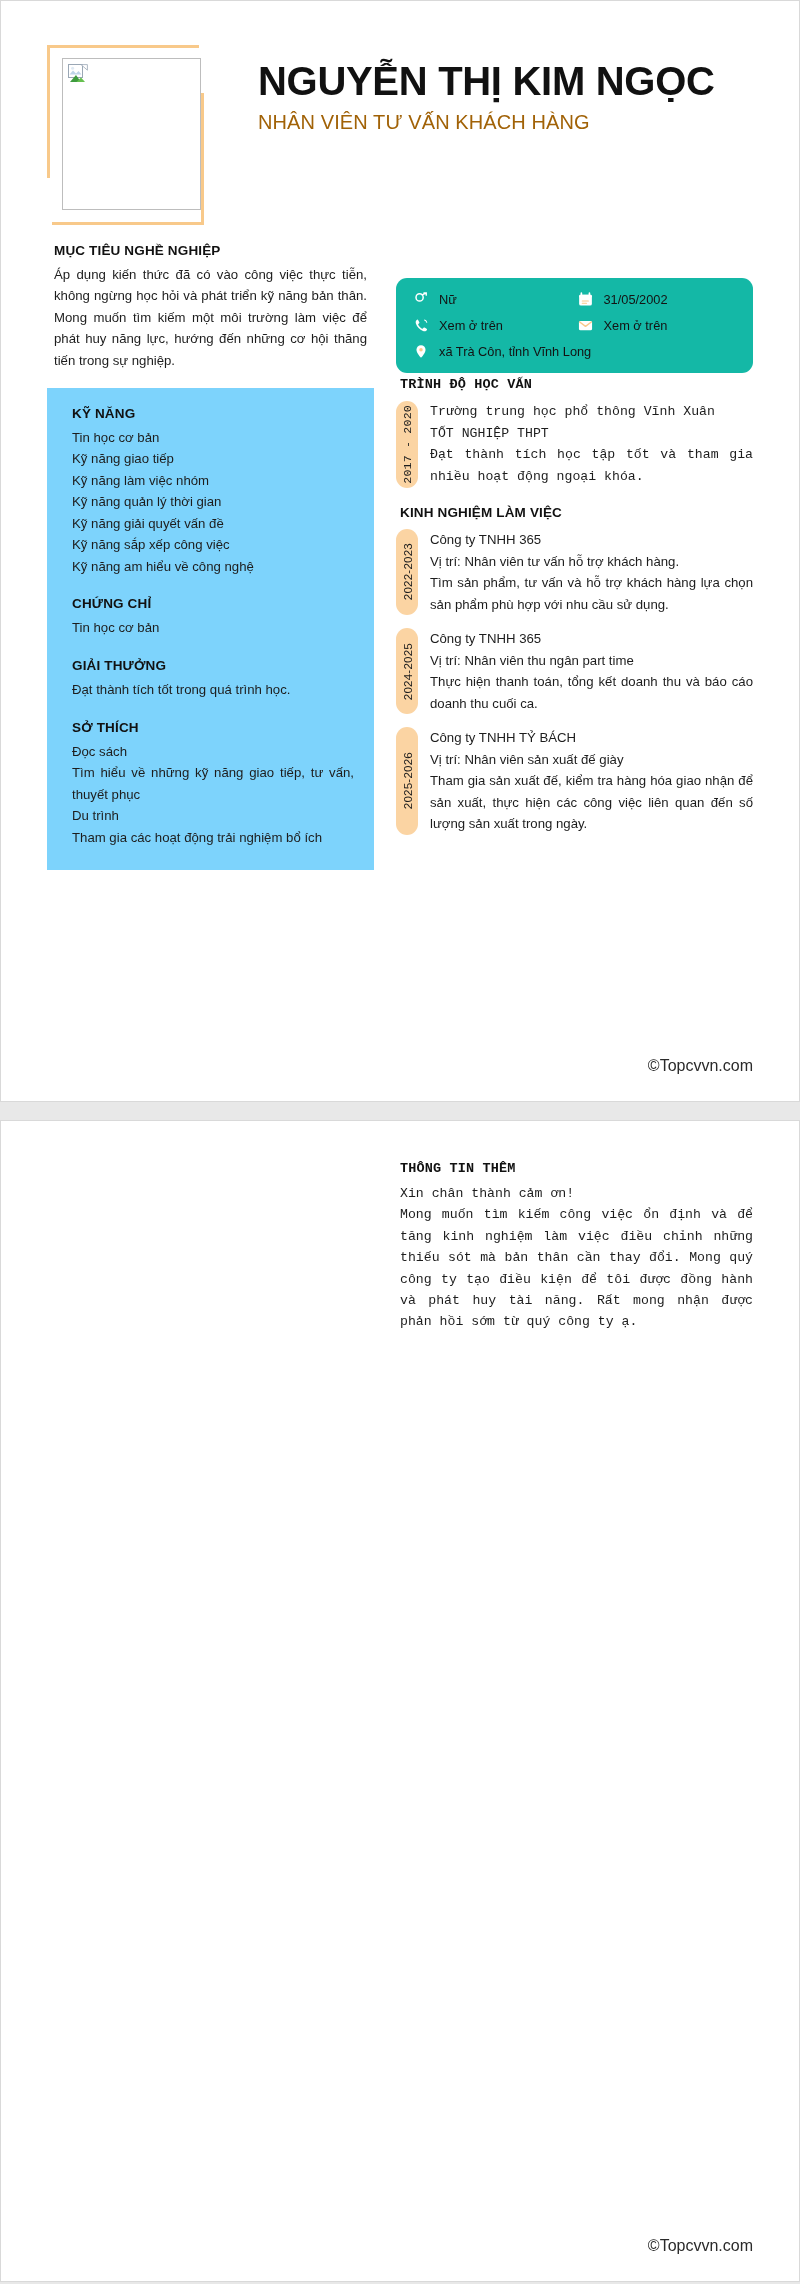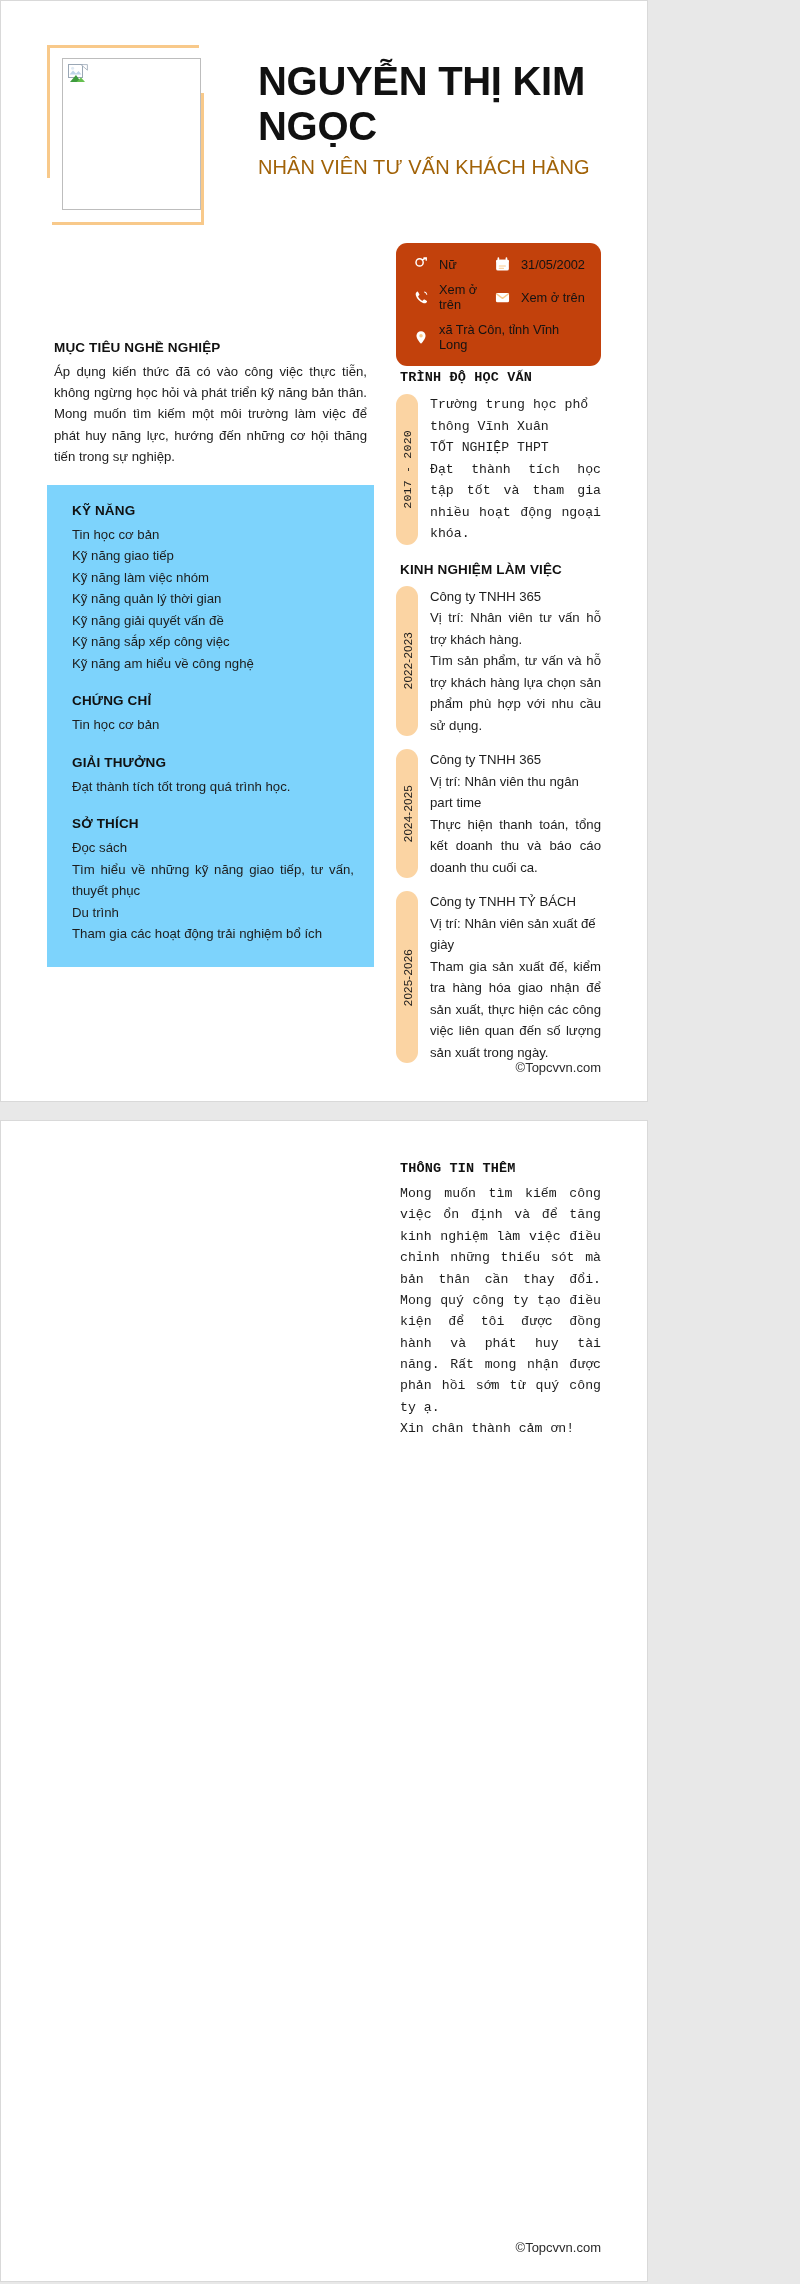--- a/index.html
+++ b/index.html
@@ -11,21 +11,21 @@
   }
   body {
     width: 800px;
     margin: 0 auto;
     padding: 0;
   }
 
   .page {
     position: relative;
     background: #ffffff;
-    width: 648px;
+    width: 800px;
     border: 1px solid #d9d9d9;
     overflow: hidden;
   }
   .page--one { height: 1102px; margin-bottom: 18px; }
   .page--two { height: 1162px; }
 
   
   .header {
     display: flex;
     align-items: flex-start;
@@ -137,21 +137,21 @@
   .plain-list { list-style: none; }
   .plain-list li {
     font-size: 13.2px;
     line-height: 1.63;
     color: #1d1d1d;
   }
   .plain-list li.justify { text-align: justify; }
 
   
   .contact-card {
-    background: #c2410c;
+    background: #14b8a6;
     border-radius: 11px;
     padding: 13px 16px 14px 16px;
     display: grid;
     grid-template-columns: 1fr 1fr;
     row-gap: 10px;
     column-gap: 4px;
   }
   .contact-item {
     display: flex;
     align-items: center;
@@ -204,21 +204,21 @@
     line-height: 1.63;
     color: #1d1d1d;
   }
   .entry-line.justify { text-align: justify; }
 
   
   .footer {
     position: absolute;
     right: 46px;
     bottom: 26px;
-    font-size: 13px;
+    font-size: 16px;
     color: #2a2a2a;
   }
 
   
   .page2-inner {
     display: flex;
     padding: 40px 46px 0 46px;
     align-items: flex-start;
   }
   .page2-left { width: 327px; min-width: 327px; }
@@ -420,18 +420,18 @@
   </div>
 
   <div class="footer">©Topcvvn.com</div>
 </div>
 
 <div class="page page--two">
   <div class="page2-inner">
     <div class="page2-left"></div>
     <div class="page2-right">
       <div class="sec-title">THÔNG TIN THÊM</div>
+      <div class="body-text" style="text-align:left;">Xin chân thành cảm ơn!</div>
       <div class="body-text">Mong muốn tìm kiếm công việc ổn định và để tăng kinh nghiệm làm việc điều chỉnh những thiếu sót mà bản thân cần thay đổi. Mong quý công ty tạo điều kiện để tôi được đồng hành và phát huy tài năng. Rất mong nhận được phản hồi sớm từ quý công ty ạ.</div>
-      <div class="body-text" style="text-align:left;">Xin chân thành cảm ơn!</div>
     </div>
   </div>
   <div class="footer">©Topcvvn.com</div>
 </div>
 
 </body></html>

